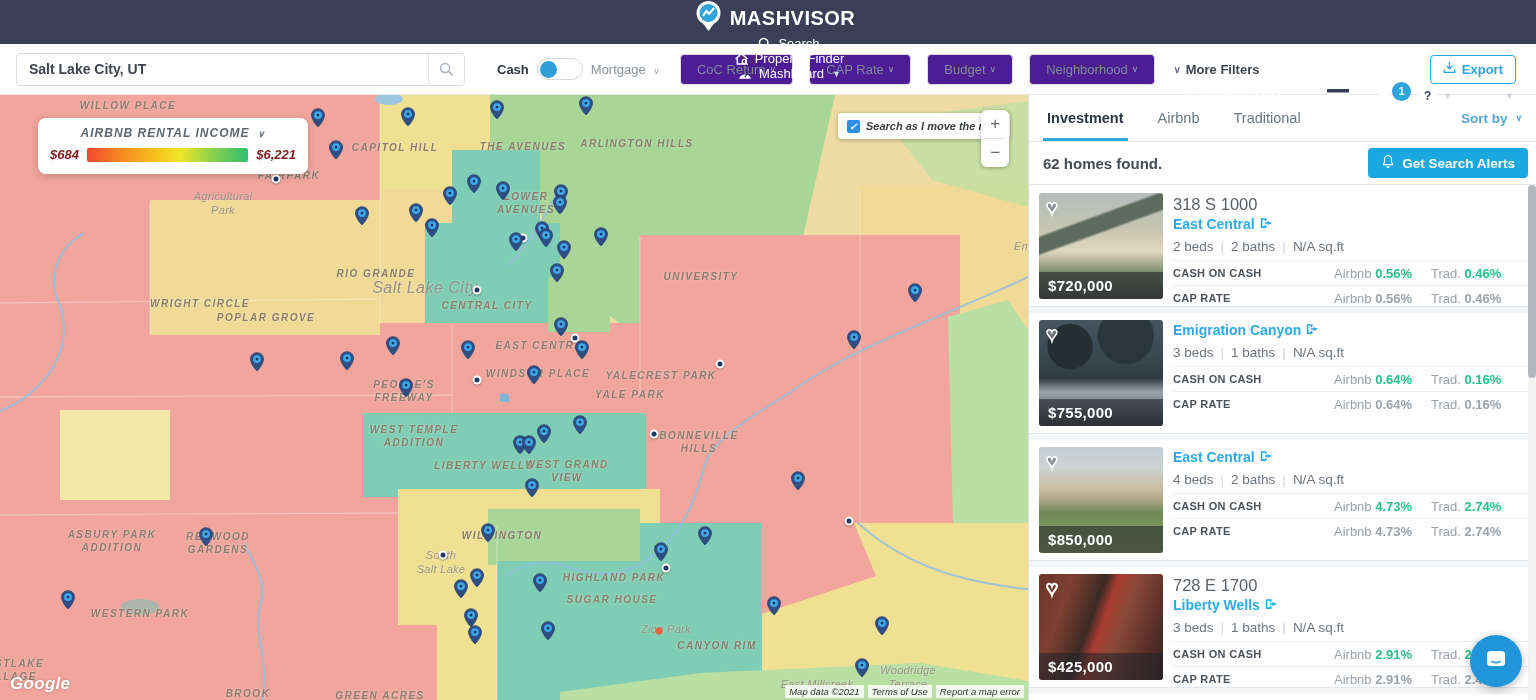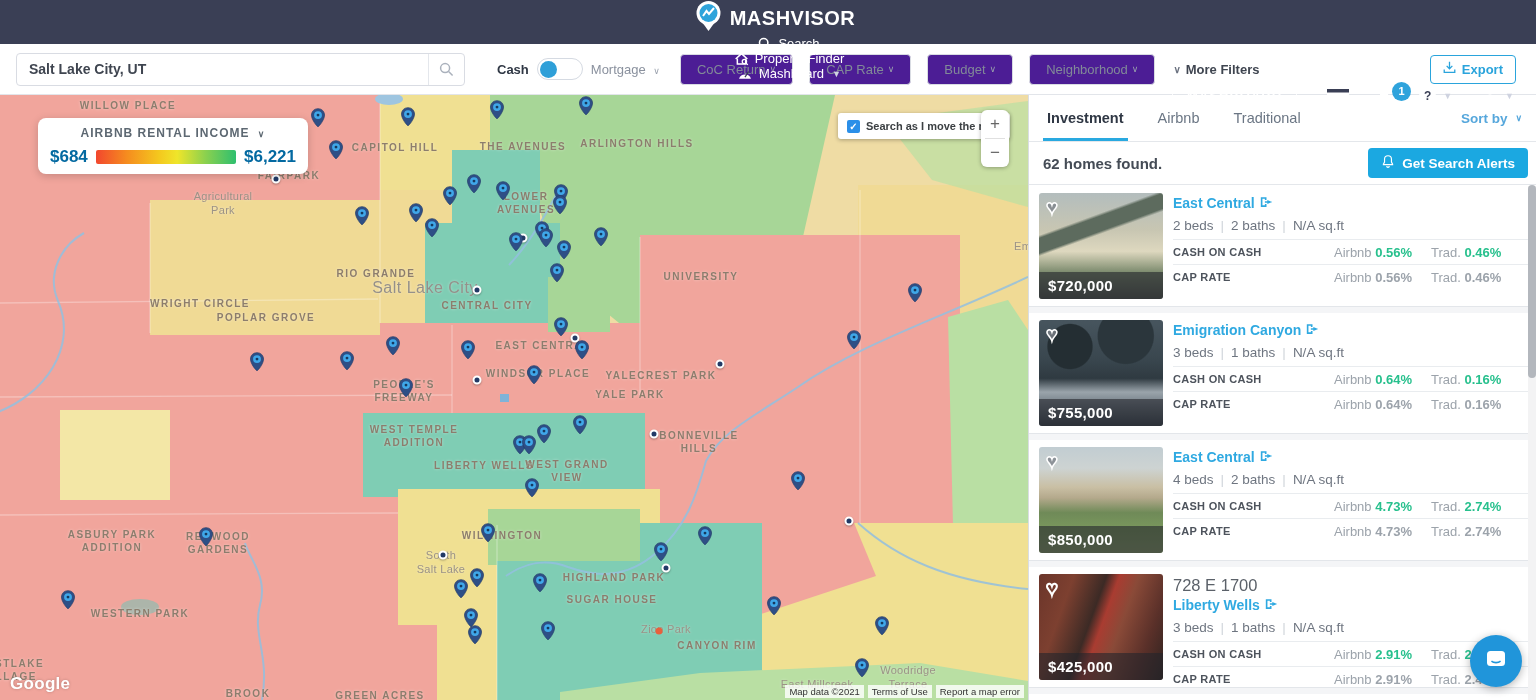--- a/index.html
+++ b/index.html
@@ -31,34 +31,34 @@
   .toggle-pill { width:46px; height:22px; border:1px solid #d5dae2; border-radius:12px; position:relative; background:#fff; cursor:pointer; }
   .toggle-knob { position:absolute; left:2px; top:1.5px; width:17px; height:17px; border-radius:50%; background:#2E9FD8; }
   .dd-caret { font-size:9px; color:#9aa1ad; margin-left:4px; }
   #filter-dropdowns { display:flex; align-items:center; gap:16px; margin-left:20px; }
   .filter-dd { height:31px; border:1px solid #d9dce3; border-radius:4px; background:#4c1d95; color:#828a98; font-size:13px; font-family:"Liberation Sans",sans-serif; padding:0 16px; cursor:pointer; display:flex; align-items:center; }
   .more-filters { margin-left:18px; font-size:13px; font-weight:600; color:#3f4550; cursor:pointer; display:flex; align-items:center; gap:5px; }
   .more-filters .chev { font-size:10px; color:#6b7280; }
   .export-btn { margin-left:auto; margin-right:20px; height:29px; border:1px solid #2AA4DC; border-radius:4px; background:#fff; color:#2AA4DC; font-size:13px; font-weight:600; font-family:"Liberation Sans",sans-serif; padding:0 12px; display:flex; align-items:center; gap:6px; cursor:pointer; }
 
   
-  #map { position:absolute; left:0; top:95px; width:1028px; height:605px; overflow:hidden; background:#EFDCA4; cursor:grab; }
+  #map { position:absolute; left:0; top:95px; width:1028px; height:605px; overflow:hidden; background:#EFDCA4; cursor:grab;font-style:italic; }
   #heat { position:absolute; left:0; top:0; }
   .mlabel { position:absolute; transform:translate(-50%,-50%); white-space:pre; text-align:center; font-size:10px; font-weight:700; letter-spacing:1.5px; line-height:1.3; color:#8c7d6d; text-shadow:0 0 3px rgba(255,255,255,.45); pointer-events:none; }
   .mlabel.place { font-weight:400; letter-spacing:.3px; font-size:11px; color:#9b9286; }
   .mlabel.city { font-weight:500; letter-spacing:.5px; font-size:16px; color:#95908a; }
   .pin { position:absolute; width:15px; height:20px; transform:translate(-50%,-100%); z-index:6; }
   .mdot { position:absolute; width:9px; height:9px; border-radius:50%; background:#223a66; border:2.5px solid #fff; transform:translate(-50%,-50%); box-shadow:0 1px 2px rgba(0,0,0,.3); z-index:5; }
   .zion-dot { position:absolute; width:7px; height:7px; border-radius:50%; background:#E8603C; transform:translate(-50%,-50%); z-index:4; }
 
   #legend { position:absolute; left:38px; top:23px; width:270px; height:56px; background:#fff; border-radius:8px; box-shadow:0 2px 8px rgba(0,0,0,.18); z-index:10; padding:8px 12px 6px; }
   .legend-title { text-align:center; font-size:12px; font-weight:600; letter-spacing:1px; color:#5d6872; cursor:pointer; }
   .legend-title .dd-caret { color:#5d6872; }
   .legend-row { display:flex; align-items:center; gap:8px; margin-top:7px; }
-  .legend-val { font-size:17px; font-weight:600; color:#0369a1; }
+  .legend-val { font-size:13px; font-weight:600; color:#7f1d1d; }
   .legend-bar { flex:1; height:14px; border-radius:2px; background:linear-gradient(90deg,#F2472E 0%,#F58C1F 22%,#F4C81E 45%,#EFE52A 58%,#8CD14E 78%,#2EBF6F 100%); }
 
   #search-move { position:absolute; left:838px; top:18px; height:26px; background:#fff; border-radius:3px; box-shadow:0 1px 4px rgba(0,0,0,.3); display:flex; align-items:center; gap:6px; padding:0 9px; z-index:10; cursor:pointer; }
   .cbx { width:13px; height:13px; background:#2B8FE8; border-radius:2px; color:#fff; font-size:10px; font-weight:700; display:flex; align-items:center; justify-content:center; }
   .search-move-label { font-size:11px; font-weight:600; color:#3c4043; }
 
   #zoomctl { position:absolute; left:981px; top:15px; width:28px; height:57px; background:#fff; border-radius:6px; box-shadow:0 1px 4px rgba(0,0,0,.3); z-index:10; display:flex; flex-direction:column; }
   .zbtn { flex:1; display:flex; align-items:center; justify-content:center; font-size:17px; color:#666; cursor:pointer; }
   .zdiv { height:1px; background:#e0e0e0; margin:0 4px; }
 
@@ -646,20 +646,21 @@
       <span>Get Search Alerts</span>
     </button>
   </div>
   <div id="listings">
   <div class="listing">
     <div class="thumb p1">
       <span class="heart filled">♥</span>
       <span class="price">$720,000</span>
     </div>
     <div class="linfo">
+      <div class="laddr">318 S 1000</div>
       <div class="lhood">
         <span class="hood-name">East Central</span>
         <span>
           <svg width="13" height="12" viewBox="0 0 16 14">
                 <path d="M1 1h7v3.5H6V3H3v8h3V9.5h2V13H1z" fill="#2FA9E1"></path>
                 <path d="M9 4.5 15 7 9 9.5V8H6V6h3z" fill="#2FA9E1"></path>
               </svg>
         </span>
       </div>
       <div class="lbeds">

